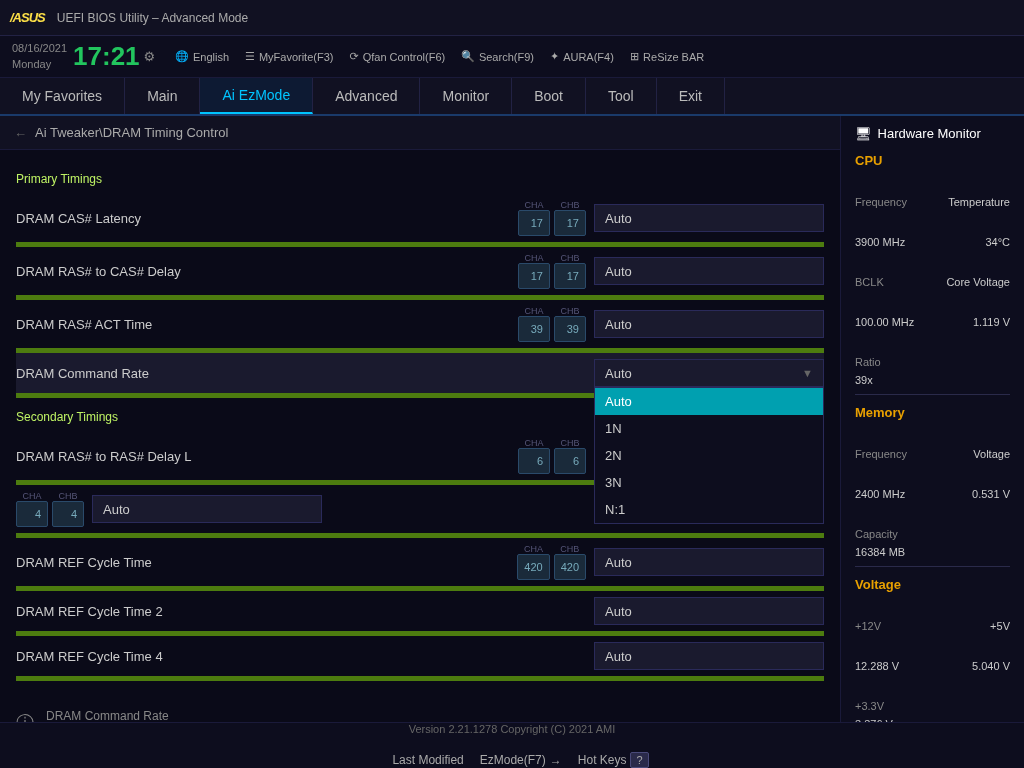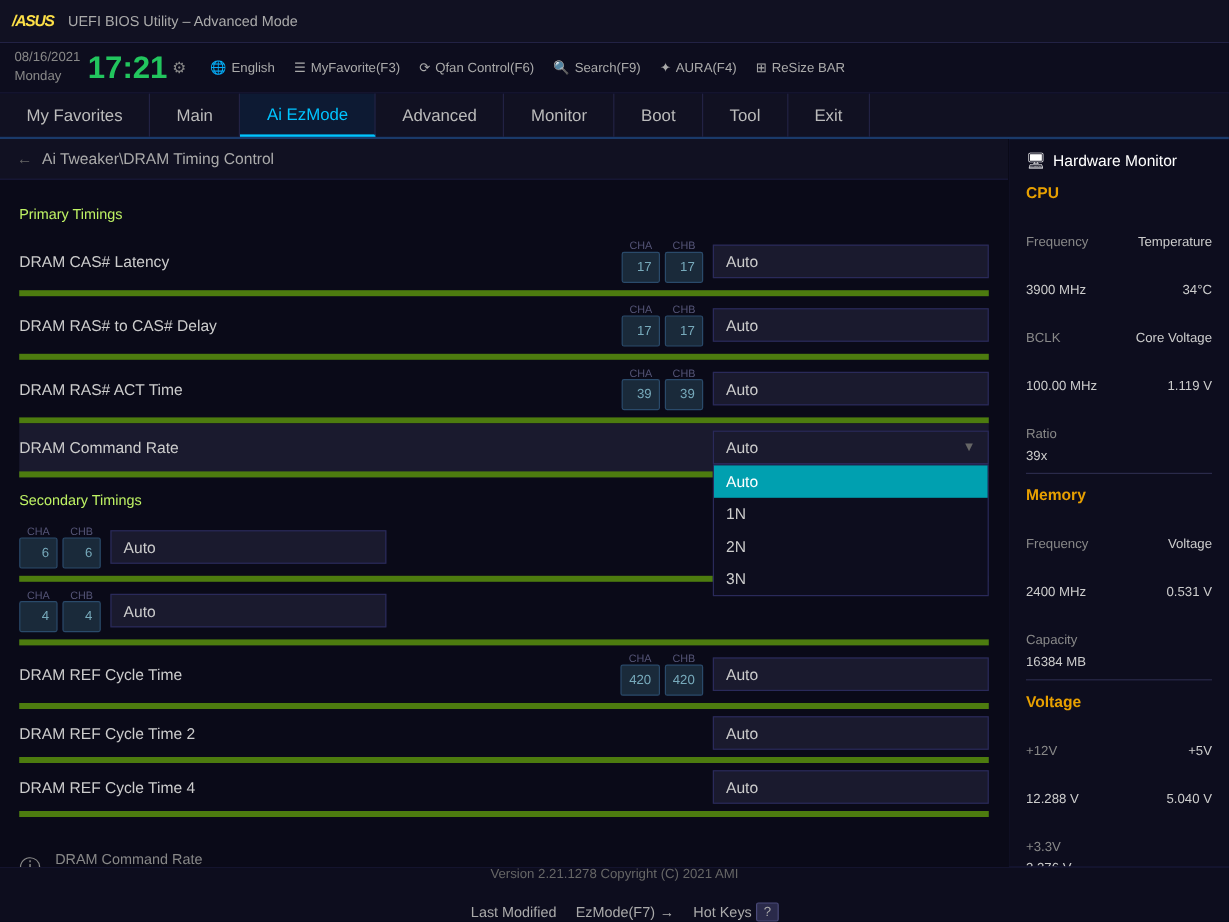--- a/index.html
+++ b/index.html
@@ -545,27 +545,29 @@
       <div class="dropdown-wrapper">
         <div class="value-box-dropdown">
           <span>Auto</span>
           <span class="dropdown-arrow">▼</span>
         </div>
         <div class="dropdown-menu">
           <div class="dropdown-item selected">Auto</div>
           <div class="dropdown-item">1N</div>
           <div class="dropdown-item">2N</div>
           <div class="dropdown-item">3N</div>
+          <div class="dropdown-item">N:1</div>
         </div>
       </div>
     </div>
 
     <div class="section-header">Secondary Timings</div>
 
     <div class="setting-row">
+      <span class="setting-name">DRAM RAS# to RAS# Delay L</span>
       <div class="chip-group">
         <div class="chip-container">
           <div class="chip-label">CHA</div>
           <div class="chip">6</div>
         </div>
         <div class="chip-container">
           <div class="chip-label">CHB</div>
           <div class="chip">6</div>
         </div>
       </div>

